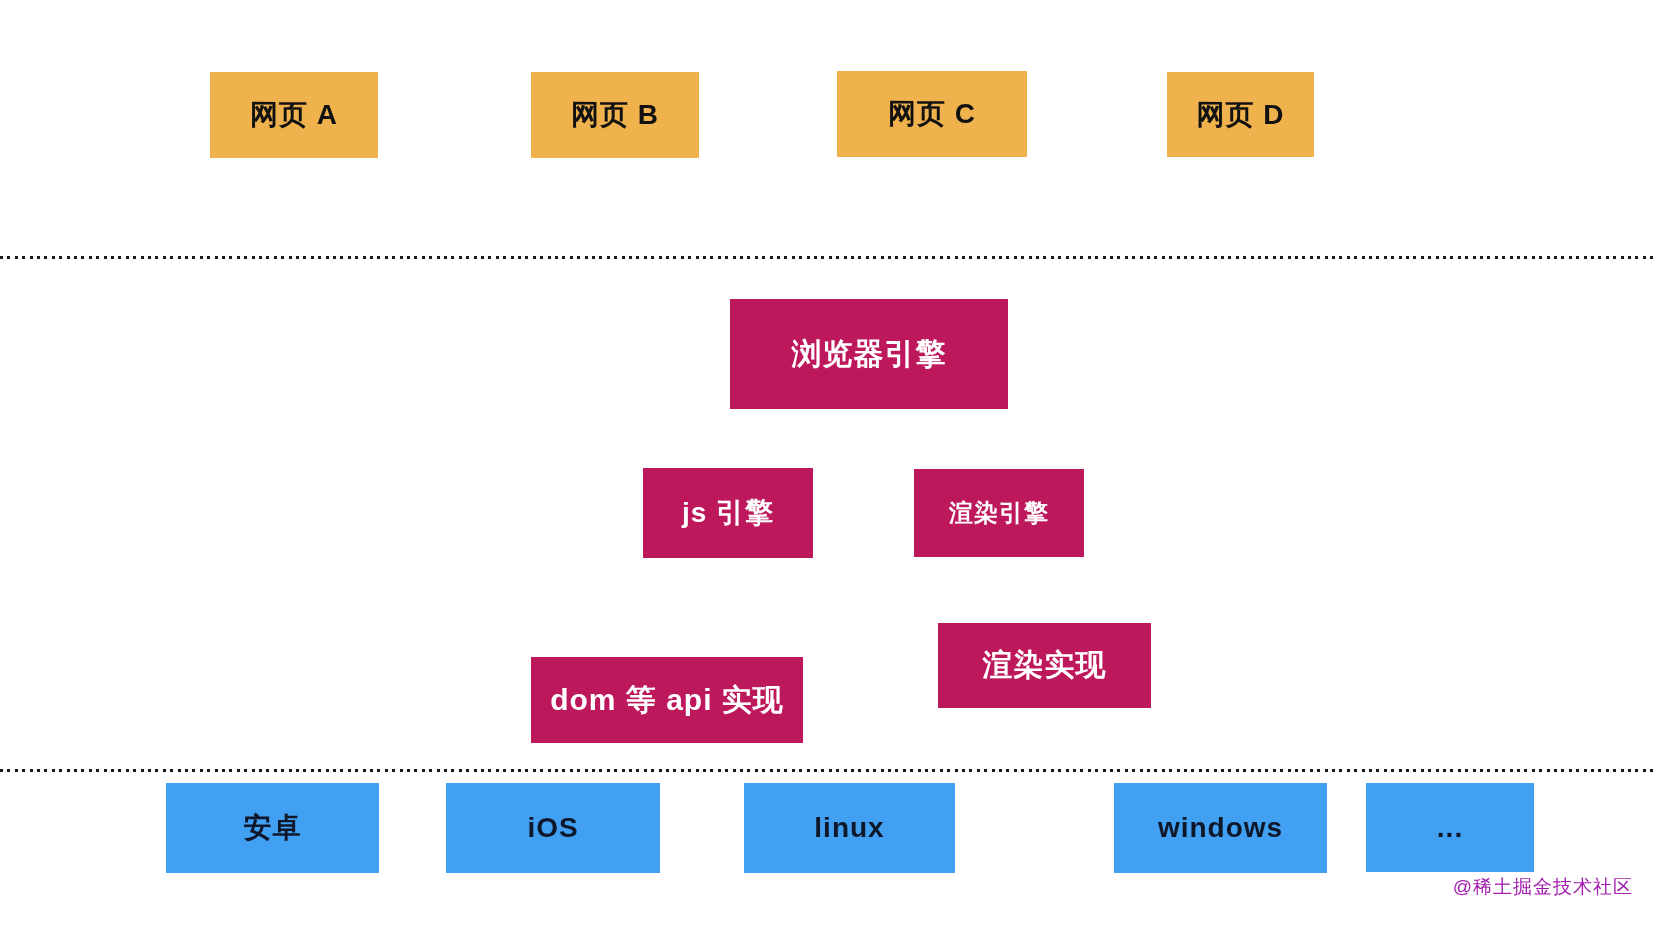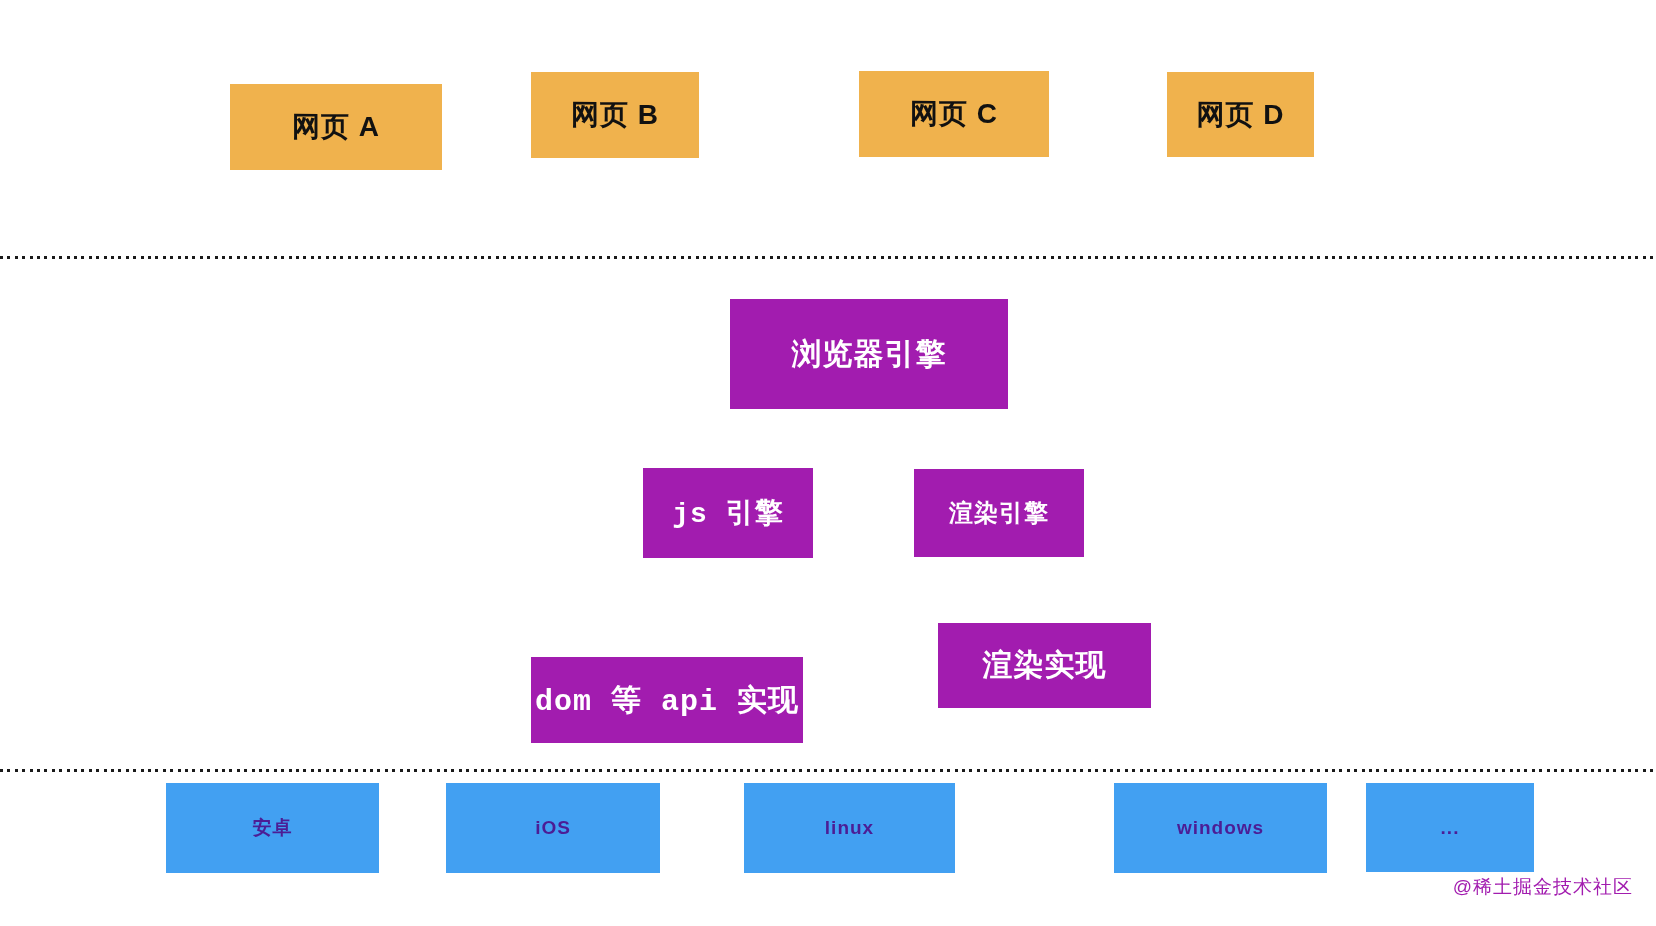--- a/index.html
+++ b/index.html
@@ -29,40 +29,39 @@
     box-sizing: border-box;
     letter-spacing: 1px;
     white-space: nowrap;
   }
   .orange {
     background: #F0B24D;
     color: #111111;
     font-size: 28px;
   }
   .black {
-    background: #a21caf;
+    background: #be185d;
     color: #ffffff;
-    font-family: Liberation Mono, monospace;
   }
   .blue {
     background: #42A0F2;
-    color: #4c1d95;
-    font-size: 19px;
+    color: #0f172a;
+    font-size: 28px;
   }
   .sep {
     position: absolute;
     left: 0;
     width: 1656px;
     height: 3px;
     background: repeating-linear-gradient(90deg, #1a1a1a 0px, #1a1a1a 3px, transparent 3px, transparent 7.4px);
   }
   
-  .wp-a { left: 210px;  top: 84px; width: 212px; height: 86px; margin-left: 20px; }
+  .wp-a { left: 210px;  top: 72px; width: 168px; height: 86px; }
   .wp-b { left: 531px;  top: 72px; width: 168px; height: 86px; }
-  .wp-c { left: 837px;  top: 71px; width: 190px; height: 86px; margin-left: 22px; }
+  .wp-c { left: 837px;  top: 71px; width: 190px; height: 86px; }
   .wp-d { left: 1167px; top: 72px; width: 147px; height: 85px; }
   .sep-top { top: 256px; }
   
   .browser-engine { left: 730px; top: 299px; width: 278px; height: 110px; font-size: 30px; }
   .js-engine      { left: 643px; top: 468px; width: 170px; height: 90px;  font-size: 28px; }
   .render-engine  { left: 914px; top: 469px; width: 170px; height: 88px;  font-size: 24px; }
   .dom-api        { left: 531px; top: 622px; width: 272px; height: 86px;  font-size: 30px; margin-top: 35px; }
   .render-impl    { left: 938px; top: 623px; width: 213px; height: 85px;  font-size: 30px; }
   .sep-bottom { top: 769px; }
   

